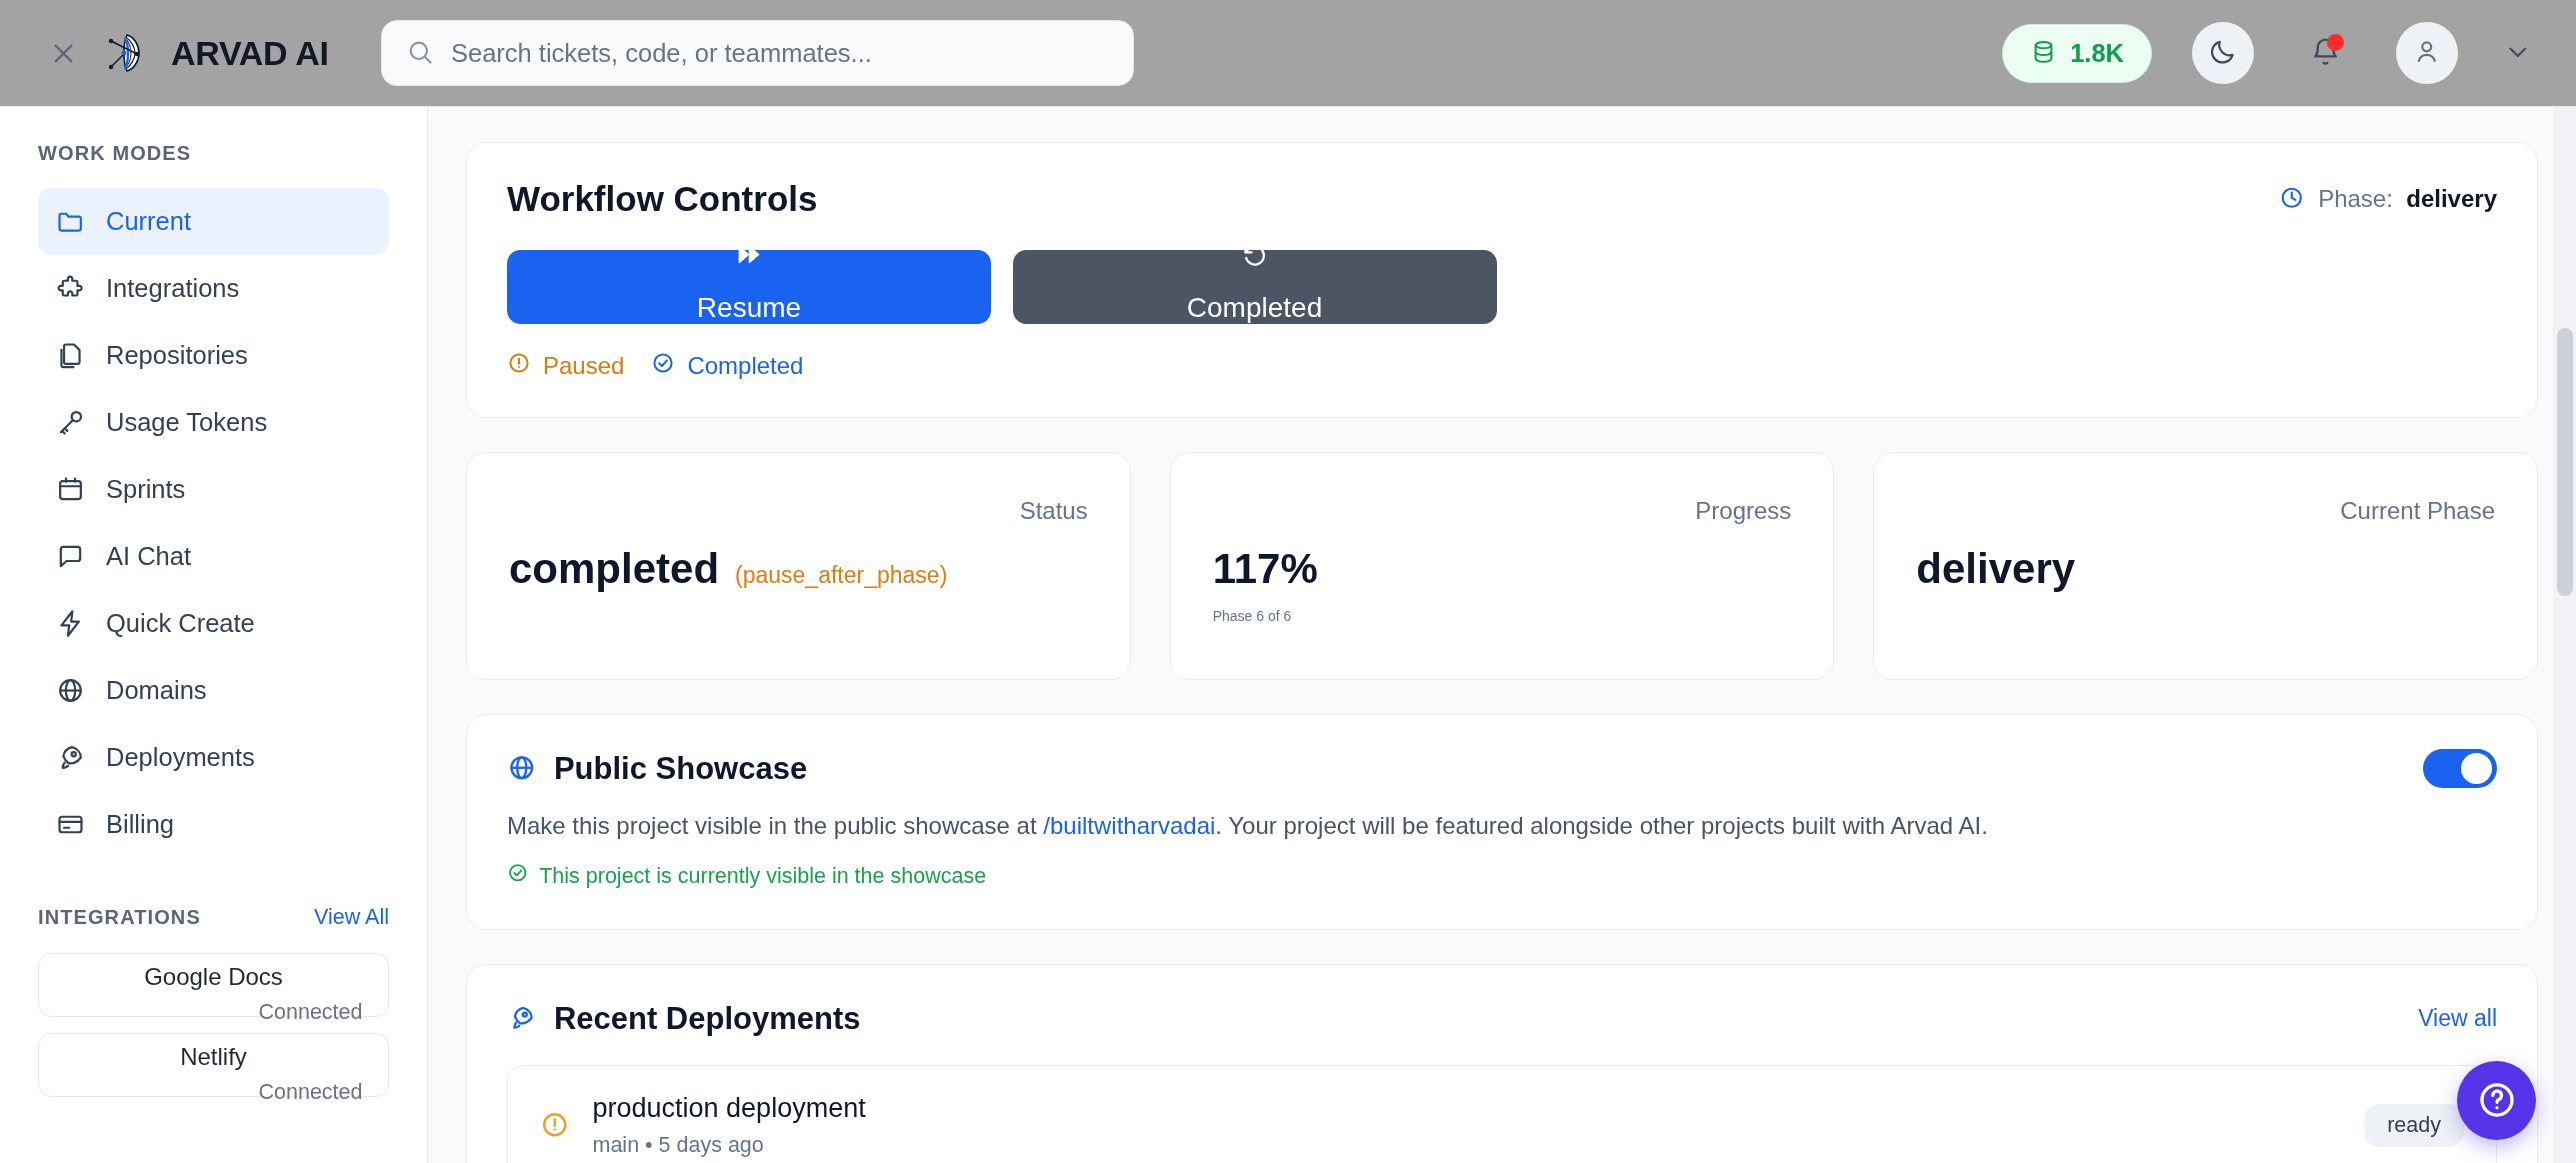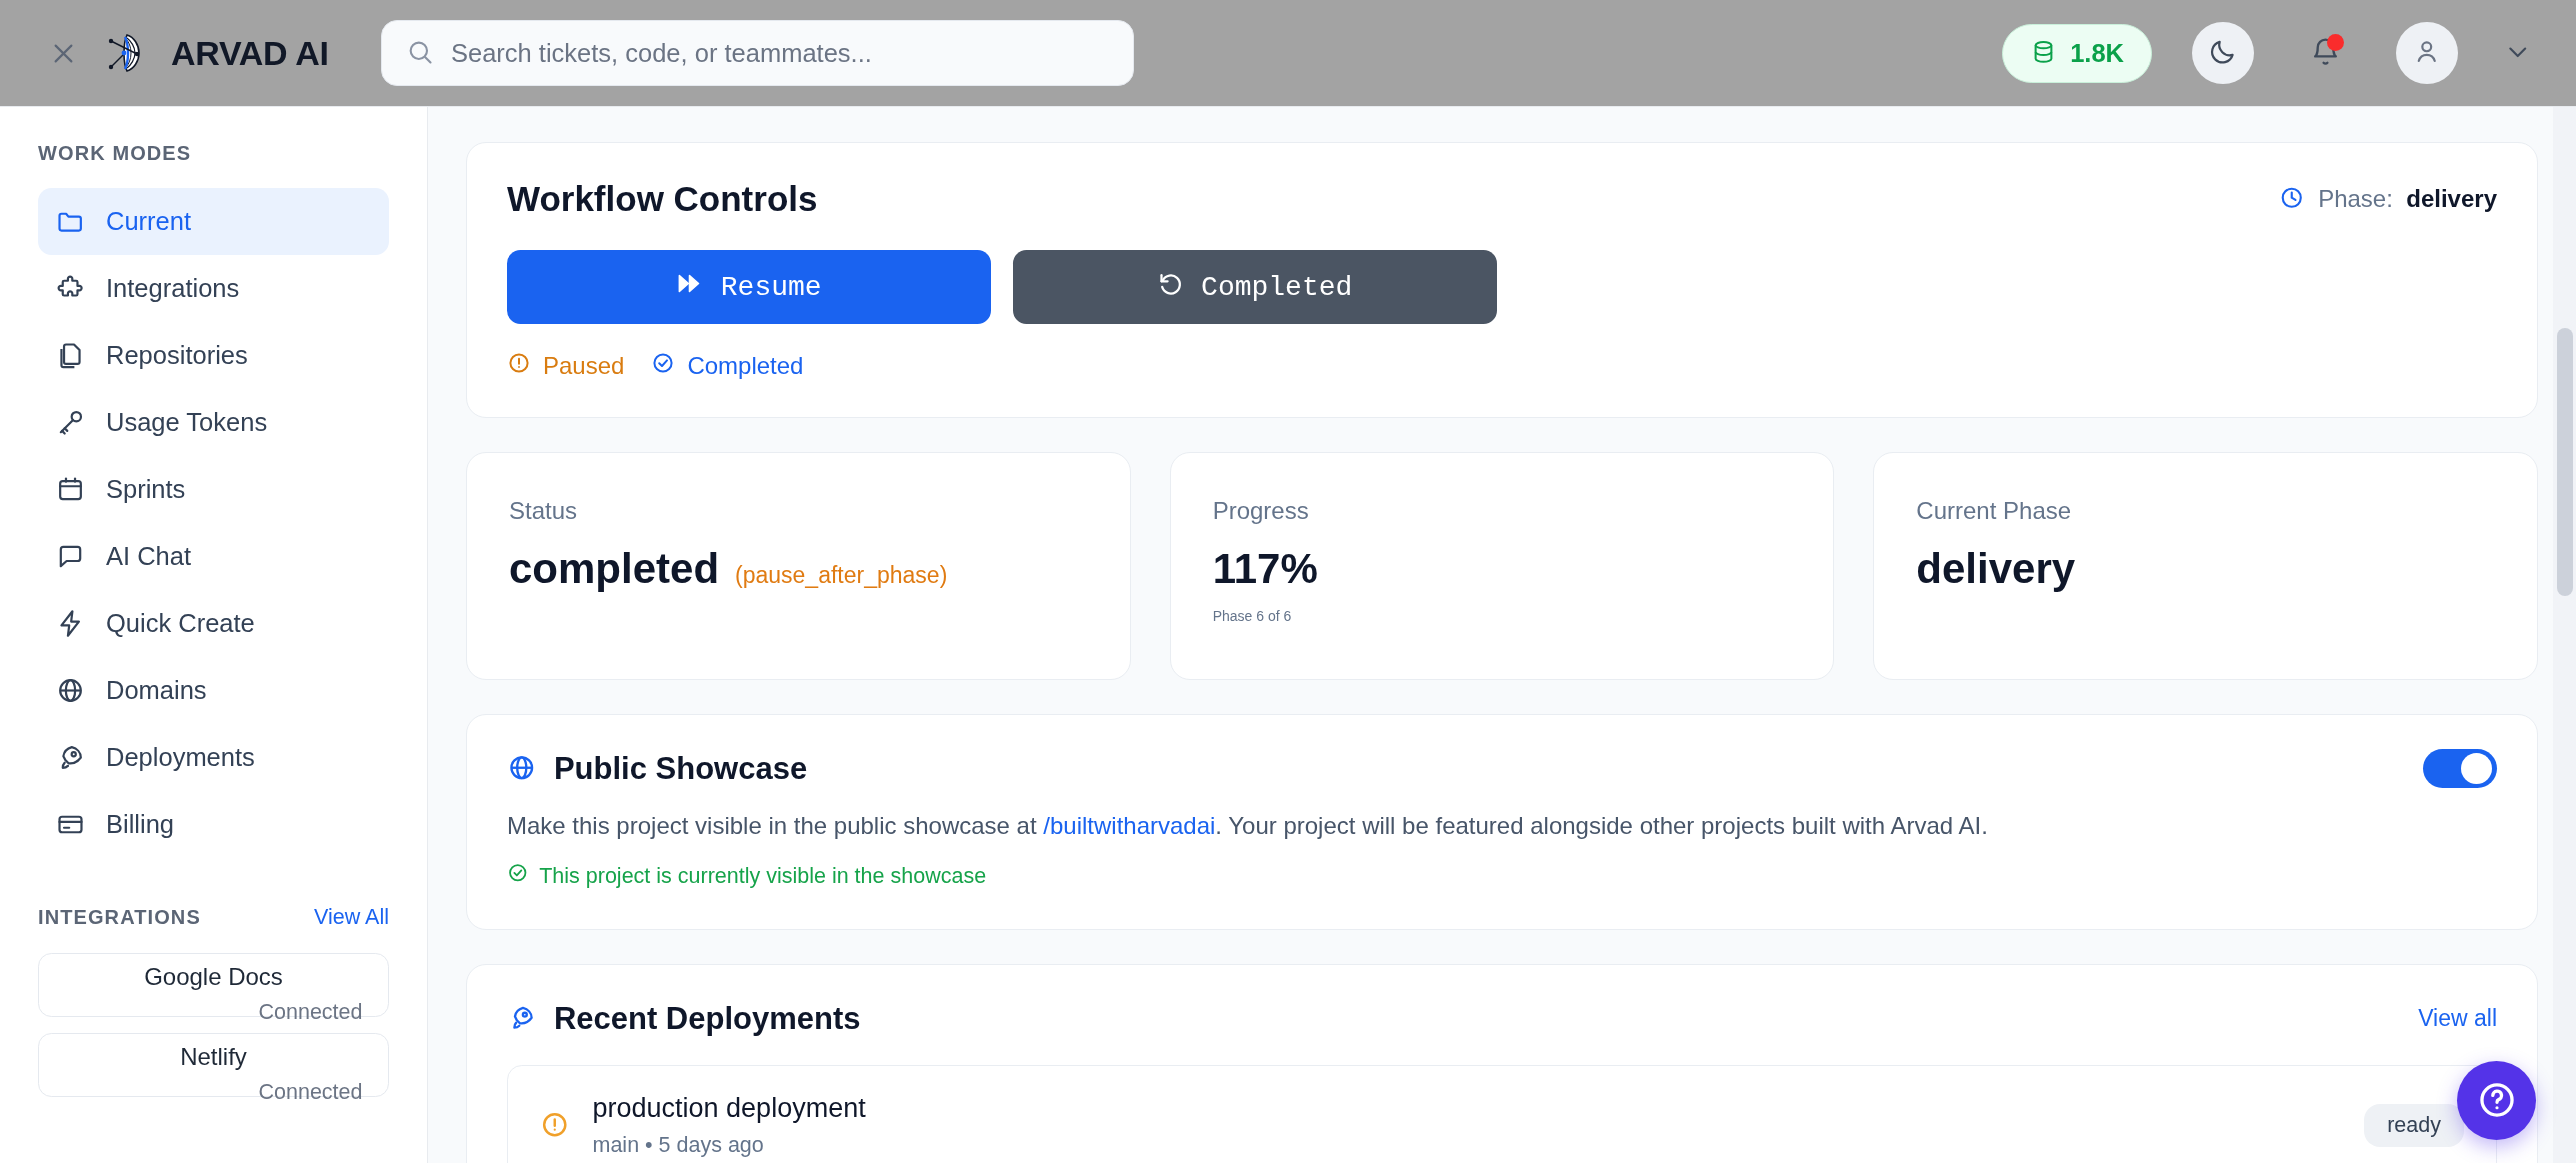--- a/index.html
+++ b/index.html
@@ -120,35 +120,35 @@
 
   
   .wf-head { display: flex; align-items: center; justify-content: space-between; }
   .wf-title { font-size: 35px; font-weight: bold; color: #0f172a; }
   .phase-pill { display: flex; align-items: center; gap: 13.4px; }
   .phase-label { font-size: 24px; color: #64748b; }
   .phase-value { font-size: 24px; font-weight: bold; color: #0f172a; }
   .wf-buttons { display: flex; gap: 21.5px; margin-top: 31px; }
   .btn {
     height: 74px; border-radius: 13.4px; border: none;
-    display: flex; align-items: center; justify-content: center; gap: 17.4px;
-    font-family: Liberation Mono, monospace;
-    font-size: 28px; color: #ffffff; cursor: pointer;
+    display: flex; align-items: center; justify-content: flex-end; gap: 17.4px;
+    font-family: Liberation Sans, sans-serif;
+    font-size: 28px; color: #ffffff; cursor: pointer; flex-direction: column;
   }
   .btn-resume { width: 484px; background: #1a63f0; }
   .btn-rollback { width: 484px; background: #4b5563; }
   .wf-status { display: flex; align-items: center; gap: 27px; margin-top: 27px; }
   .wf-chip { display: flex; align-items: center; gap: 12px; font-size: 24px; }
   .chip-paused { color: #d97c10; }
   .chip-completed { color: #1a63f0; }
 
   
   .stats-row { display: flex; gap: 39px; margin-top: 34px; }
   .stat-card { flex: 1; padding: 44px 42px; min-height: 228px; }
-  .stat-label { font-size: 24px; color: #64748b; }
+  .stat-label { font-size: 24px; color: #64748b; text-align: right; }
   .stat-value-row { display: flex; align-items: baseline; gap: 16px; margin-top: 20px; }
   .stat-value { font-size: 42px; font-weight: bold; color: #0f172a; }
   .stat-sub-orange { font-size: 23px; color: #e07b12; }
   .stat-sub { font-size: 14px; color: #64748b; margin-top: 14.8px; }
 
   
   .showcase { margin-top: 34px; padding: 36px 40px 39px 40px; position: relative; }
   .sc-head { display: flex; align-items: center; gap: 17.4px; }
   .sc-title { font-size: 31px; font-weight: bold; color: #0f172a; }
   .sc-desc { font-size: 24px; color: #475569; margin-top: 23px; line-height: 1.35; }

